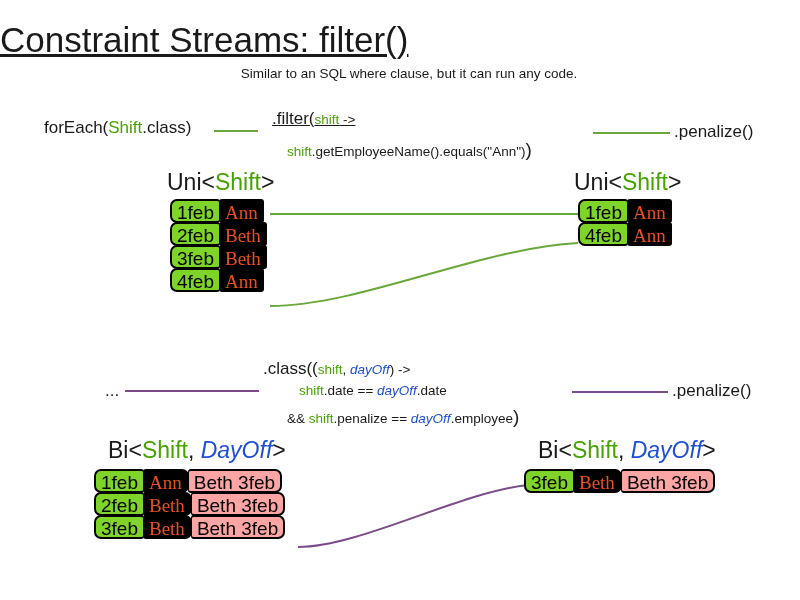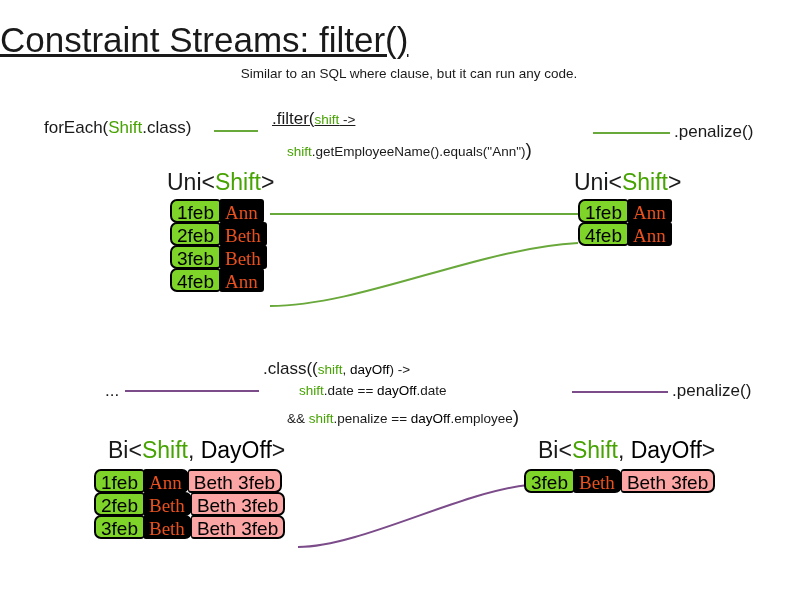--- a/index.html
+++ b/index.html
@@ -28,21 +28,21 @@
   #subtitle {
     left: 9px; top: 66px; width: 800px;
     text-align: center;
     font-size: 13.5px;
     color: #1a1a1a;
   }
 
   .code { font-size: 17px; color: #1a1a1a; white-space: nowrap; }
   .code-sm { font-size: 13.5px; color: #1a1a1a; white-space: nowrap; }
   .kw-green { color: #46a302; }
-  .kw-blue  { color: #000000; }
+  .kw-blue  { color: #1d4ed8; font-style: italic; }
   .paren-big { font-size: 19px; }
 
   
   .table { position: absolute; }
   .row {
     display: flex;
     align-items: stretch;
     margin-bottom: -1px;
   }
   .cell {

